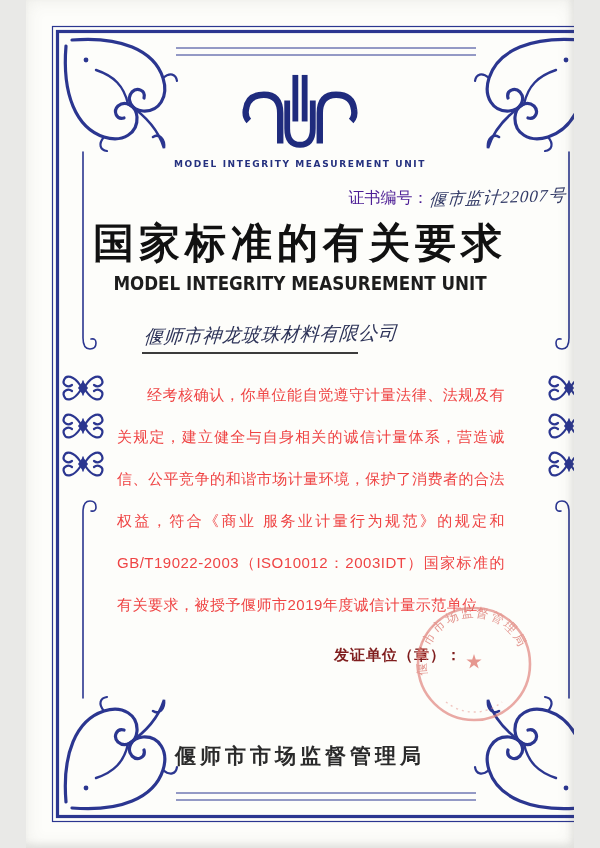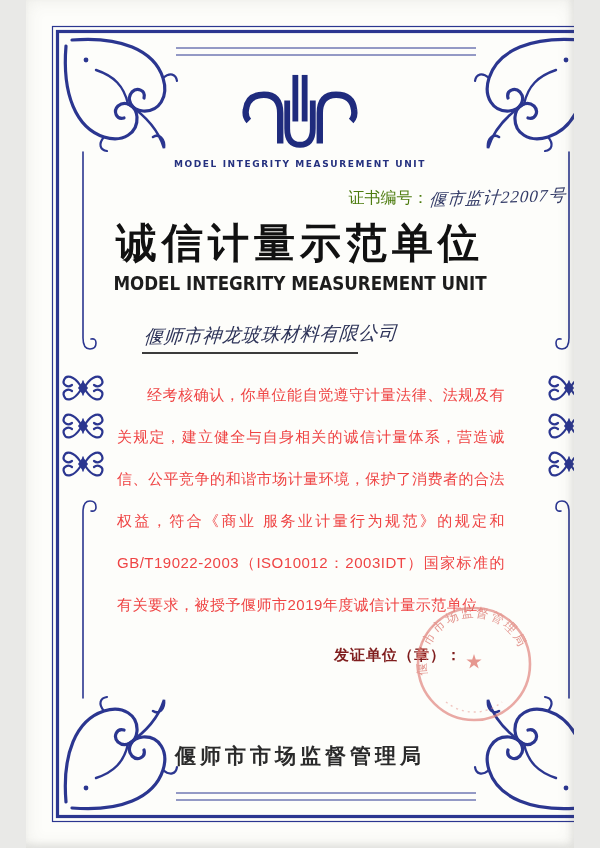--- a/index.html
+++ b/index.html
@@ -10,21 +10,21 @@
   }
   .photo-edge{position:absolute;inset:0;pointer-events:none;
     box-shadow:inset 0 0 18px rgba(90,90,80,.10), inset -3px -4px 6px rgba(80,80,75,.10);}
   .border-deco{position:absolute;left:0;top:0;}
   
   .logo-block{position:absolute;top:70px;left:0;width:100%;text-align:center;}
   .logo-caption{margin-top:3px;font-size:9px;font-weight:bold;letter-spacing:1.6px;
     color:#25317f;font-family:"DejaVu Sans",sans-serif;}
   
   .cert-row{position:absolute;top:186px;left:0;width:540px;text-align:right;font-size:16px;}
-  .cert-label{font-family:"Liberation Serif",serif;color:#4d7c0f;}
+  .cert-label{font-family:"Liberation Serif",serif;color:#4c1d95;}
   .cert-value{display:inline-block;font-family:"Liberation Serif",serif;font-style:italic;
     color:#323a66;font-size:17px;transform:rotate(-2deg) skewX(-6deg);letter-spacing:1px;}
   
   .title-zh{position:absolute;top:216px;left:0;width:100%;text-align:center;
     font-family:"Liberation Serif",serif;font-weight:bold;font-size:41px;
     letter-spacing:5px;color:#111;}
   .title-en{position:absolute;top:272px;left:0;width:100%;text-align:center;
     font-family:"DejaVu Sans",sans-serif;font-weight:800;font-size:19px;color:#1d1d1d;
     transform:scaleX(.88);transform-origin:50% 50%;white-space:nowrap;}
   
@@ -105,21 +105,21 @@
       <path stroke-width="11" d="M76,126 L76,74 Q76,42 48,42 Q20,42 17,68 Q15,80 22,87"></path>
       <path stroke-width="11" d="M144,126 L144,74 Q144,42 172,42 Q200,42 203,68 Q205,80 198,87"></path>
     </svg>
     <div class="logo-caption">MODEL INTEGRITY MEASUREMENT UNIT</div>
   </div>
 
   <div class="cert-row">
     <span class="cert-label">证书编号：</span><span class="cert-value">偃市监计22007号</span>
   </div>
 
-  <div class="title-zh">诚信计量示范单位</div>
+  <div class="title-zh">国家标准的有关要求</div>
   <div class="title-en">MODEL INTEGRITY MEASUREMENT UNIT</div>
 
   <div class="company-line">
     <span class="company-text">偃师市神龙玻珠材料有限公司</span>
   </div>
 
   <div class="body-par">经考核确认，你单位能自觉遵守计量法律、法规及有关规定，建立健全与自身相关的诚信计量体系，营造诚信、公平竞争的和谐市场计量环境，保护了消费者的合法权益，符合《商业 服务业计量行为规范》的规定和GB/T19022-2003（ISO10012：2003IDT）国家标准的有关要求，被授予偃师市2019年度诚信计量示范单位。</div>
 
   <div class="issuer-row">发证单位（章）：</div>
 

